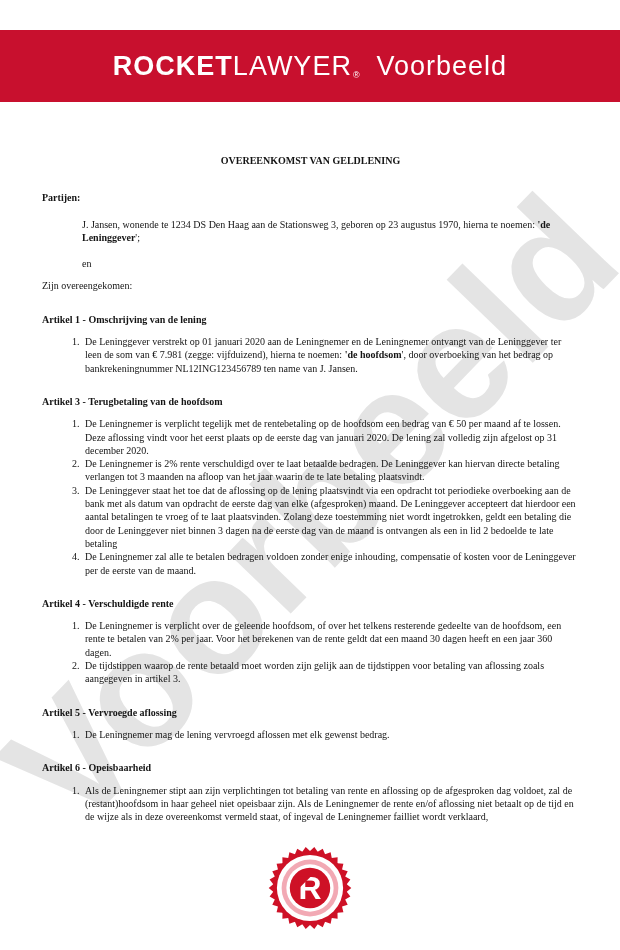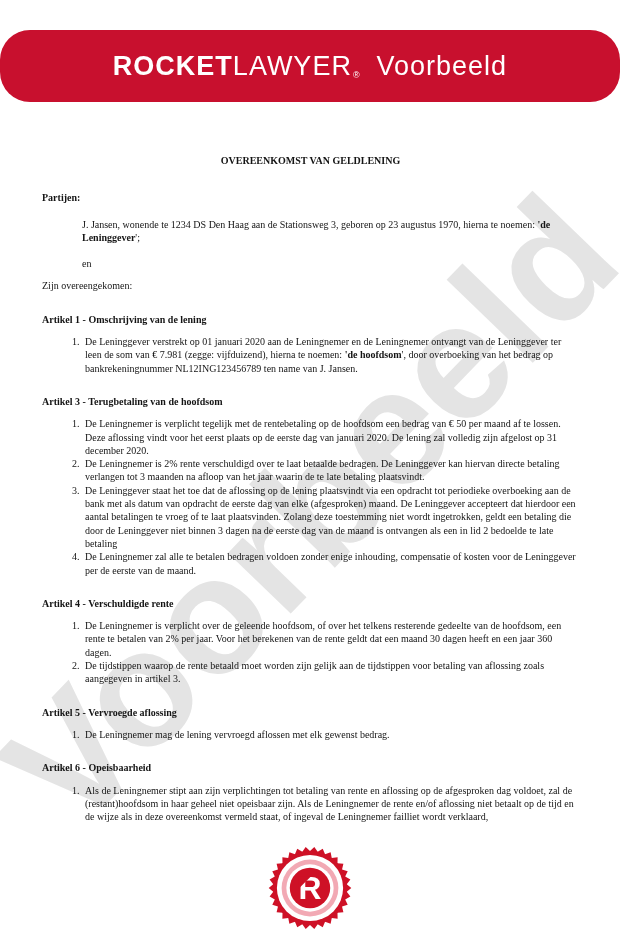--- a/index.html
+++ b/index.html
@@ -16,21 +16,20 @@
   
   .banner {
     position: absolute;
     top: 30px; left: 0;
     width: 100%; height: 72px;
     background: #C8102E;
     display: flex;
     align-items: center;
     justify-content: center;
     z-index: 1;
-    border-radius: 30px;
   }
   .logo {
     display: flex;
     align-items: baseline;
     color: #ffffff;
     font-family: "Liberation Sans", sans-serif;
     font-size: 27px;
     letter-spacing: 1px;
     white-space: nowrap;
   }

